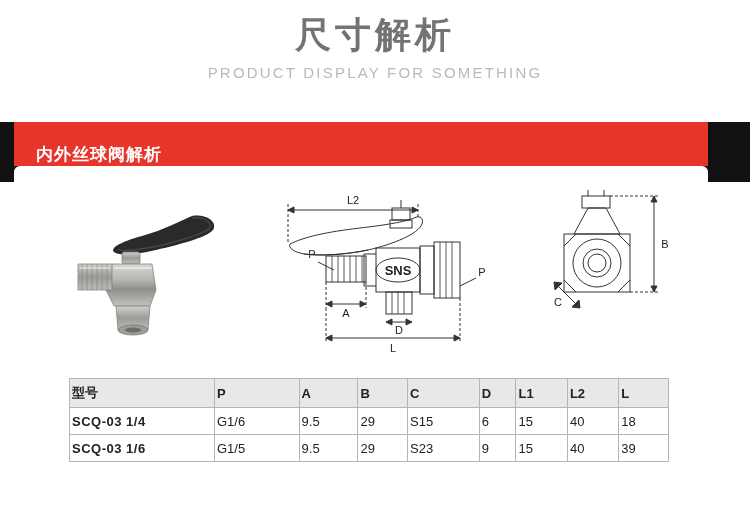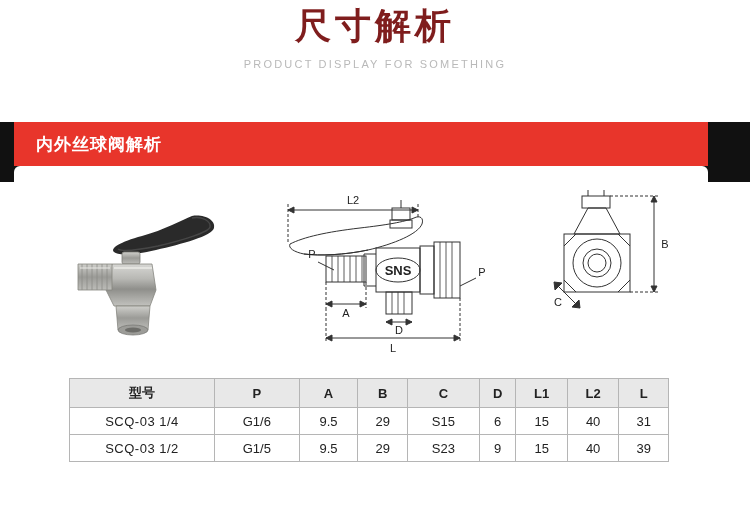--- a/index.html
+++ b/index.html
@@ -22,52 +22,52 @@
   
   .header {
     position: absolute;
     left: 0; top: 0;
     width: 750px;
     height: 108px;
     text-align: center;
   }
   .header-title {
     margin: 0;
-    padding-top: 1px;
+    padding-top: 10px;
     font-size: 36px;
     font-weight: bold;
-    color: #7f1d1d;
+    color: #737373;
     letter-spacing: 4px;
     line-height: 50px;
   }
   .header-sub {
     margin: 0;
     padding-top: 6px;
-    font-size: 11px;
+    font-size: 15px;
     color: #b9b9b9;
     letter-spacing: 2.2px;
     line-height: 14px;
   }
 
   
   .band {
     position: absolute;
     left: 0; top: 122px;
     width: 750px;
     height: 60px;
     background: #111111;
   }
   .band-red {
     position: absolute;
     left: 14px; top: 0px;
     width: 694px;
     height: 44px;
     background: #e8352b;
     display: flex;
-    align-items: center;
+    align-items: flex-end;
   }
   .band-red .band-label {
     color: #ffffff;
     font-size: 17px;
     font-weight: bold;
     letter-spacing: 1px;
     padding-left: 22px;
   }
 
   
@@ -109,33 +109,33 @@
     width: 600px;
   }
   table.spec {
     border-collapse: collapse;
     width: 600px;
     font-size: 13px;
     color: #222222;
   }
   table.spec th, table.spec td {
     border: 1px solid #b5b5b5;
-    text-align: center;
+    text-align: left;
     height: 26px;
     padding: 0 2px;
     font-weight: normal;
   }
   table.spec thead th {
     background: #e8e8e8;
     font-weight: bold;
     font-size: 13px;
     height: 28px;
   }
   table.spec thead th.col-model { width: 140px; }
-  table.spec tbody td.col-model { text-align: center; letter-spacing: 0.5px; }
+  table.spec tbody td.col-model { text-align: left; letter-spacing: 0.5px; font-weight: bold; }
   table.spec tbody tr td { background: #ffffff; }
 
   
   svg text {
     font-family: "Liberation Sans", sans-serif;
   }
 </style>
 </head>
 <body>
 
@@ -330,24 +330,24 @@
         <tbody>
           <tr>
             <td class="col-model">SCQ-03  1/4</td>
             <td>G1/6</td>
             <td>9.5</td>
             <td>29</td>
             <td>S15</td>
             <td>6</td>
             <td>15</td>
             <td>40</td>
-            <td>31</td>
+            <td>18</td>
           </tr>
           <tr>
-            <td class="col-model">SCQ-03  1/2</td>
+            <td class="col-model">SCQ-03  1/6</td>
             <td>G1/5</td>
             <td>9.5</td>
             <td>29</td>
             <td>S23</td>
             <td>9</td>
             <td>15</td>
             <td>40</td>
             <td>39</td>
           </tr>
         </tbody>

